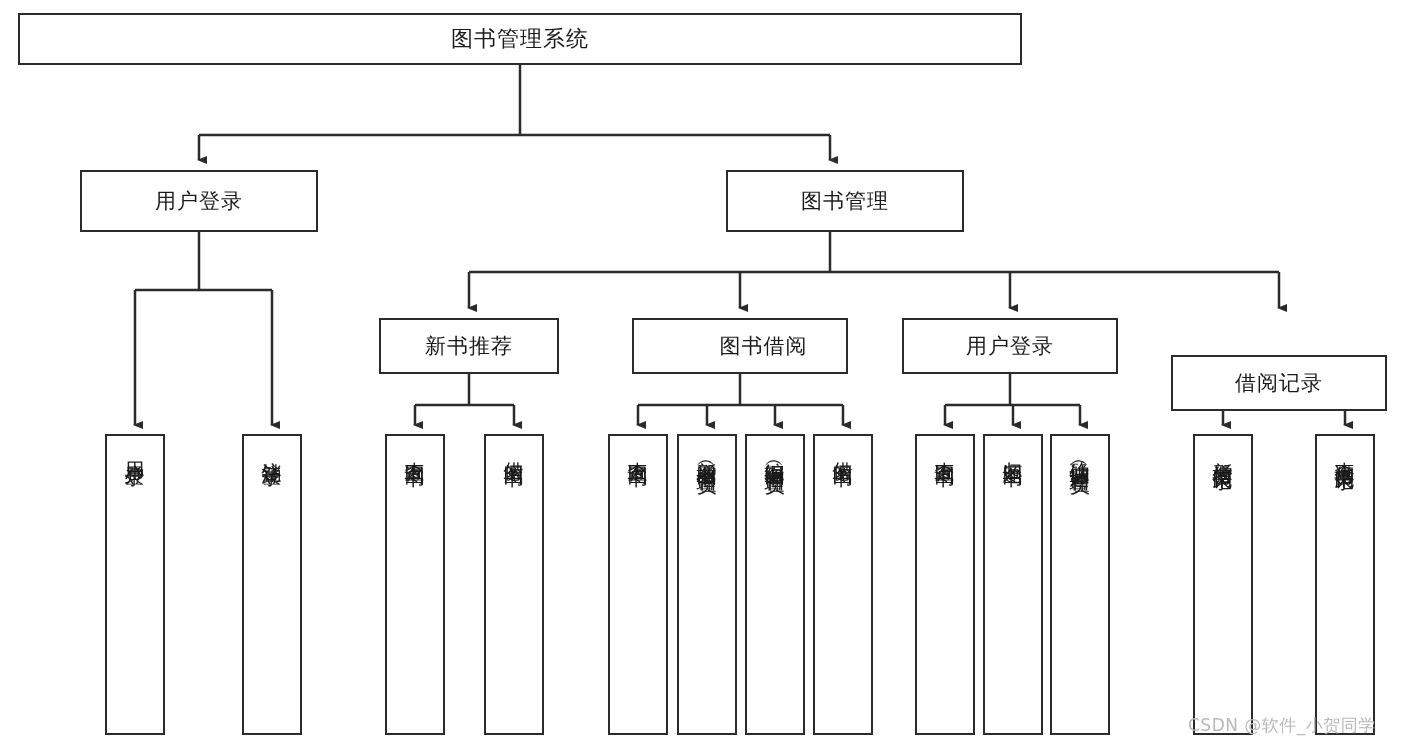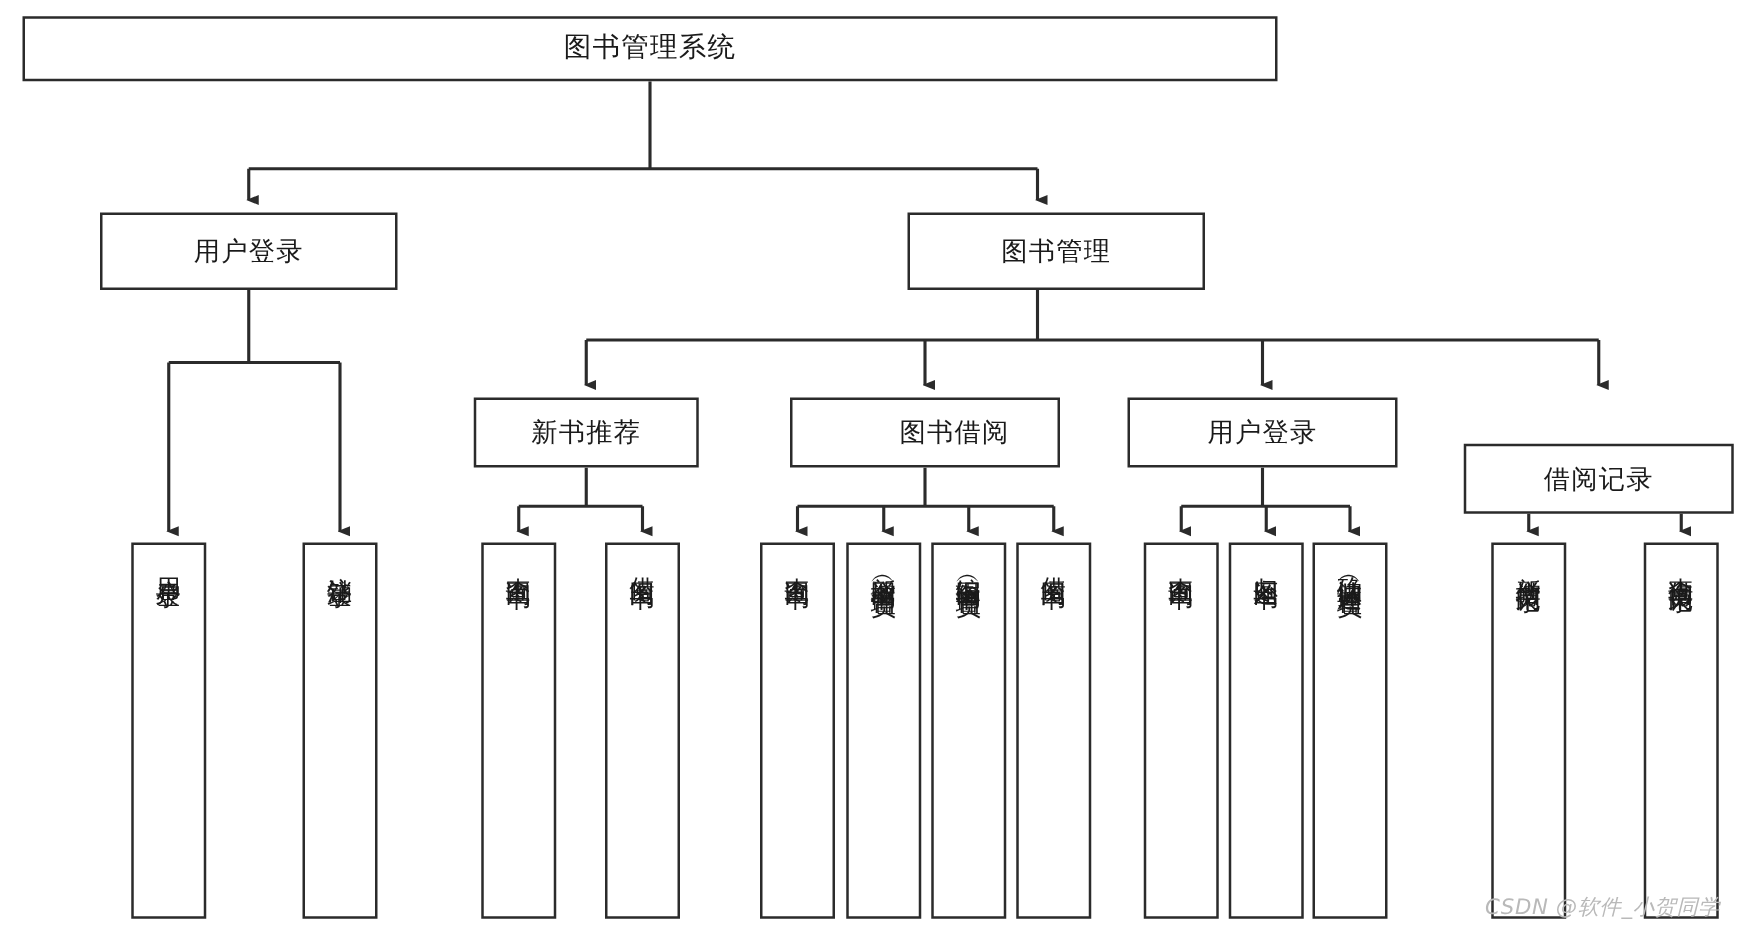--- a/index.html
+++ b/index.html
@@ -68,21 +68,20 @@
   }
   .watermark {
     position: absolute;
     left: 1188px;
     top: 714px;
     font-size: 17px;
     color: #b9b9b9;
     letter-spacing: 0.5px;
     white-space: nowrap;
     font-family: "DejaVu Sans", "Liberation Sans", sans-serif;
-    font-style: italic;
   }
 </style>
 </head>
 <body>
 
 <div id="diagram-root">
 
   <svg class="connectors" viewBox="0 0 1405 747" xmlns="http://www.w3.org/2000/svg">
     <defs>
       <marker id="arrowhead" markerWidth="10" markerHeight="10" refX="4" refY="8" orient="auto" markerUnits="userSpaceOnUse">

